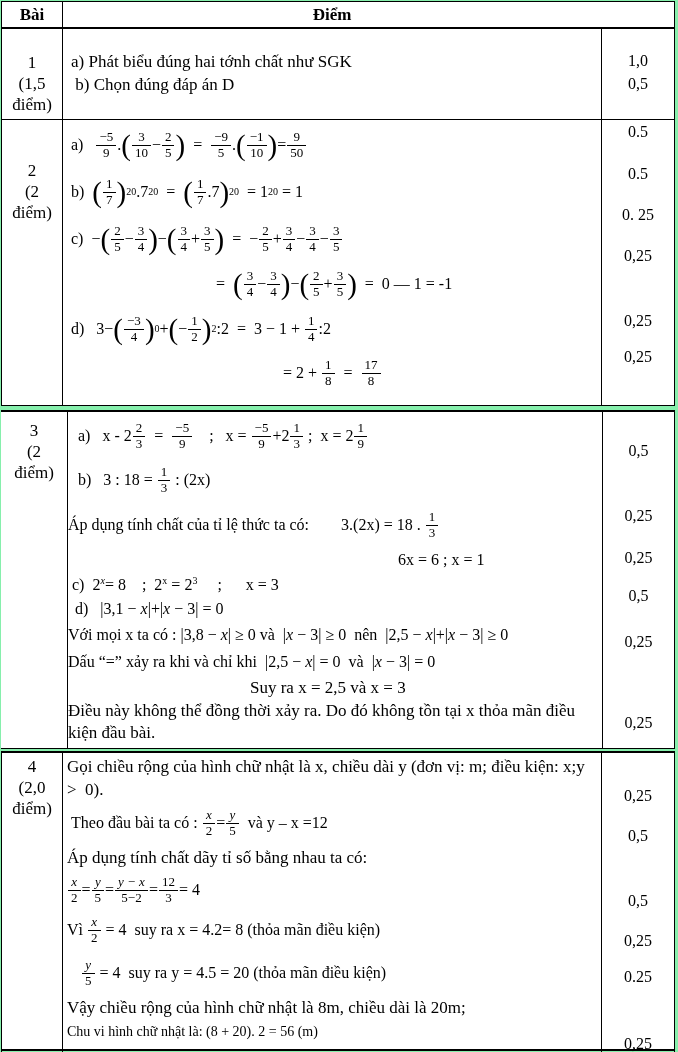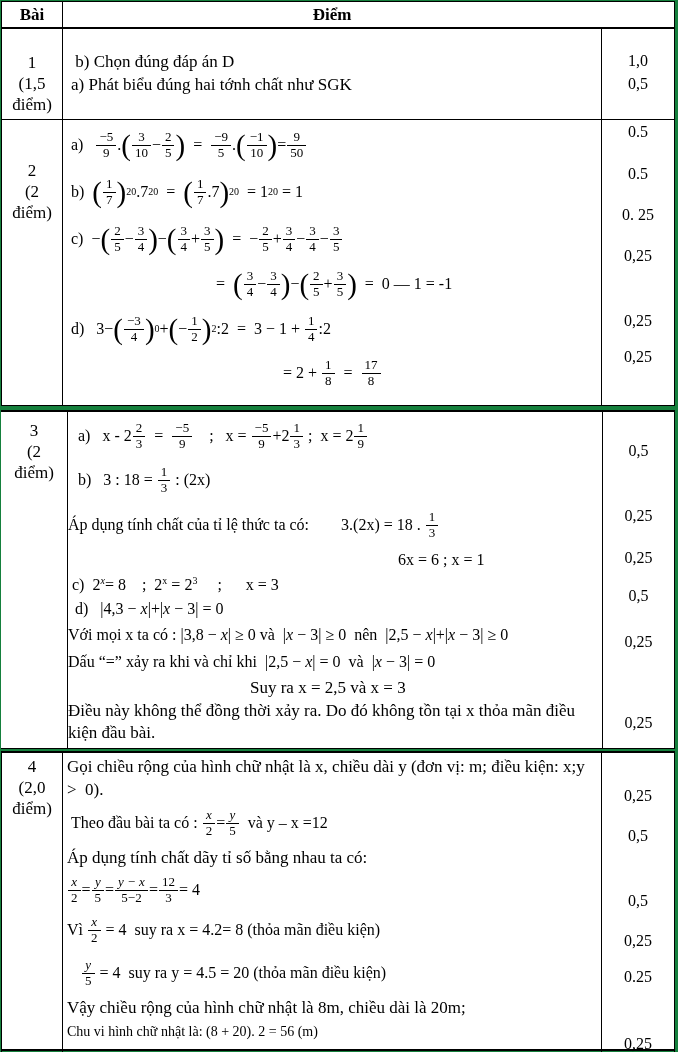--- a/index.html
+++ b/index.html
@@ -1,16 +1,16 @@
 <!DOCTYPE html>
 <html><head>
 <meta charset="utf-8">
 <style>
   html,body{margin:0;padding:0;background:#fff;}
-  .page{position:relative;width:678px;height:1052px;background:#15803d;
+  .page{position:relative;width:678px;height:1052px;background:#86efac;
         font-family:"Liberation Serif","DejaVu Serif",serif;color:#000;
         padding:1px 0 0 1px;box-sizing:border-box;}
   .tbl{width:674px;box-sizing:border-box;background:#fff;}
   
   .ta{border:1px solid #000;}
   .hrow{display:grid;grid-template-columns:60px 1fr 73px;height:25px;border-bottom:2px solid #000;}
   .hc{display:flex;align-items:center;justify-content:center;font-weight:bold;font-size:17px;}
   .hc.b{border-left:1px solid #000;}
   .row{display:grid;grid-template-columns:60px 1fr 73px;position:relative;}
   .r1{height:90px;}
@@ -53,22 +53,22 @@
       <div class="hc b">Điểm</div>
     </div>
 
     <div class="row r1">
       <div class="lc" style="padding-top:23px">
         <div>1</div>
         <div>(1,5</div>
         <div>điểm)</div>
       </div>
       <div class="cc" style="padding:21px 4px 0 8px">
+        <div class="tline">a) Phát biểu đúng hai tớnh chất như SGK</div>
         <div class="tline"> b) Chọn đúng đáp án D</div>
-        <div class="tline">a) Phát biểu đúng hai tớnh chất như SGK</div>
       </div>
       <div class="sc">
         <div class="score" style="top:23px">1,0</div>
         <div class="score" style="top:46px">0,5</div>
       </div>
     </div>
 
     <div class="row r2">
       <div class="lc" style="padding-top:40px">
         <div>2</div>
@@ -100,21 +100,21 @@
         <div>3</div>
         <div>(2</div>
         <div>điểm)</div>
       </div>
       <div class="cc" style="padding-left:0">
         <div class="mline" style="height:44px;margin-left:10px;margin-top:2px"><span>a)   x - 2</span><span class="fr"><span class="n"><span>2</span></span><span class="d"><span>3</span></span></span><span>  =  </span><span class="fr"><span class="n"><span>−5</span></span><span class="d"><span>9</span></span></span><span>    ;   x = </span><span class="fr"><span class="n"><span>−5</span></span><span class="d"><span>9</span></span></span><span>+2</span><span class="fr"><span class="n"><span>1</span></span><span class="d"><span>3</span></span></span><span> ;  x = 2</span><span class="fr"><span class="n"><span>1</span></span><span class="d"><span>9</span></span></span></div>
         <div class="mline" style="height:44px;margin-left:10px"><span>b)   3 : 18 = </span><span class="fr"><span class="n"><span>1</span></span><span class="d"><span>3</span></span></span><span> : (2x)</span></div>
         <div class="mline" style="height:46px"><span>Áp dụng tính chất của tỉ lệ thức ta có:        3.(2x) = 18 . </span><span class="fr"><span class="n"><span>1</span></span><span class="d"><span>3</span></span></span></div>
         <div class="txt" style="margin-left:330px;line-height:23px"><span>6x = 6 ; x = 1</span></div>
         <div class="txt" style="margin-left:4px;margin-top:1px;line-height:25px"><span>c)  2</span><sup><span class="it">x</span></sup><span>= 8    ;  2</span><sup><span>x</span></sup><span> = 2</span><sup><span>3</span></sup><span>     ;      x = 3</span></div>
-        <div class="txt" style="margin-left:7px;line-height:24px"><span>d)   |4,3 − </span><span class="it">x</span><span>|+|</span><span class="it">x</span><span> − 3| = 0</span></div>
+        <div class="txt" style="margin-left:7px;line-height:24px"><span>d)   |3,1 − </span><span class="it">x</span><span>|+|</span><span class="it">x</span><span> − 3| = 0</span></div>
         <div class="txt" style="line-height:27px"><span>Với mọi x ta có : |3,8 − </span><span class="it">x</span><span>| ≥ 0 và  |</span><span class="it">x</span><span> − 3| ≥ 0  nên  |2,5 − </span><span class="it">x</span><span>|+|</span><span class="it">x</span><span> − 3| ≥ 0</span></div>
         <div class="txt" style="line-height:28px"><span>Dấu “=” xảy ra khi và chỉ khi  |2,5 − </span><span class="it">x</span><span>| = 0  và  |</span><span class="it">x</span><span> − 3| = 0</span></div>
         <div class="txt" style="margin-left:182px;font-size:17px;line-height:24px"><span>Suy ra x = 2,5 và x = 3</span></div>
         <div class="txt" style="font-size:17px;line-height:22px;width:525px"><span>Điều này không thể đồng thời xảy ra. Do đó không tồn tại x thỏa mãn điều kiện đầu bài.</span></div>
       </div>
       <div class="sc">
         <div class="score" style="top:30px">0,5</div>
         <div class="score" style="top:95px">0,25</div>
         <div class="score" style="top:137px">0,25</div>
         <div class="score" style="top:175px">0,5</div>

